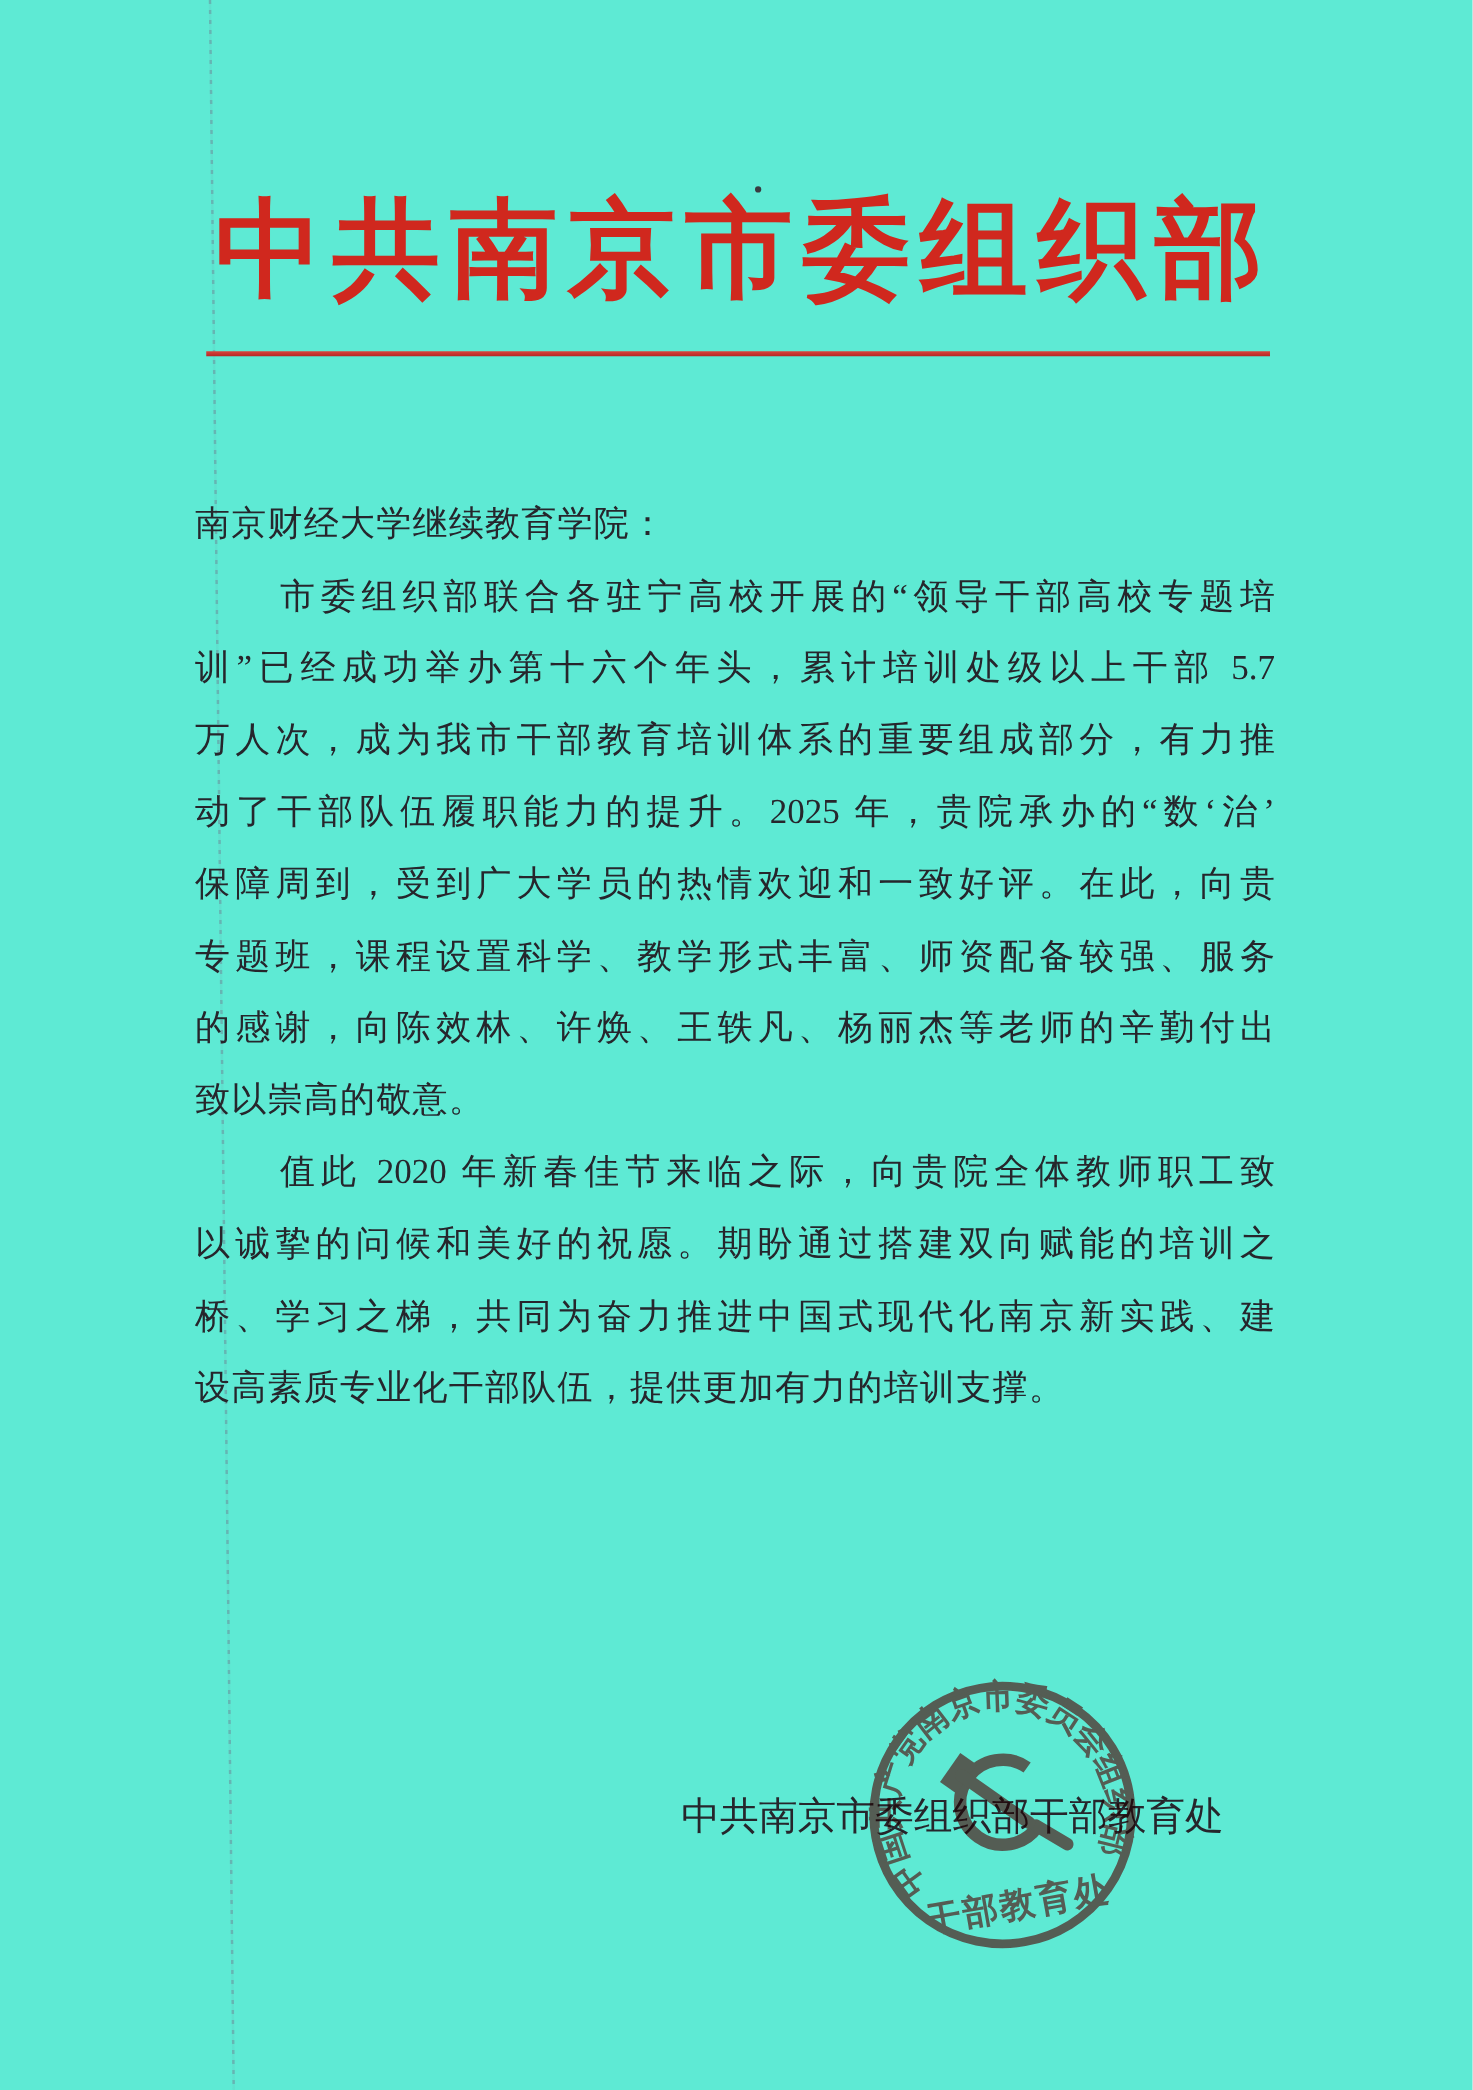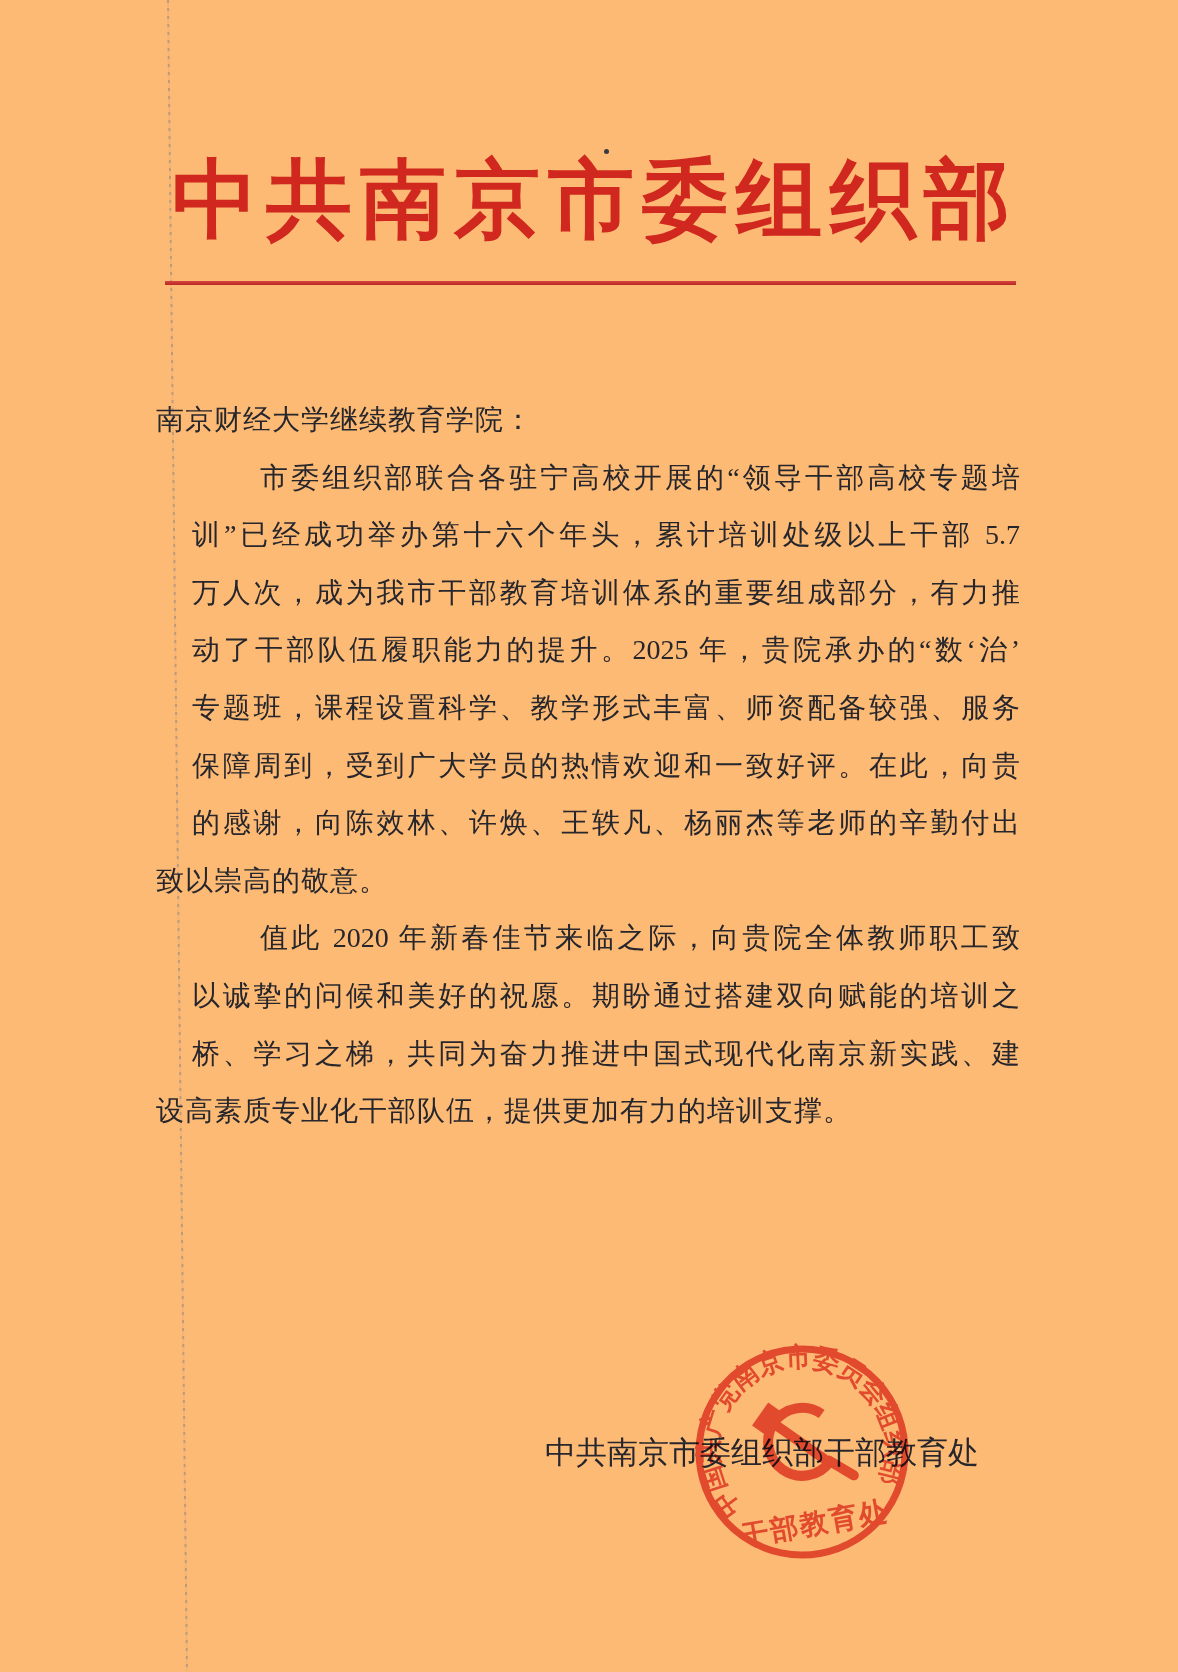--- a/index.html
+++ b/index.html
@@ -1,20 +1,20 @@
 <!DOCTYPE html>
 <html><head>
 <meta charset="utf-8">
 <style>
   html,body { margin:0; padding:0; background:#e8e8ec; }
   .page {
     position:relative;
     width:1178px; height:1672px;
     margin:0 auto;
-    background:#fdba74;
+    background:#5eead4;
     overflow:hidden;
     font-family:"Liberation Serif","DejaVu Serif",serif;
   }
   
   .scan-line {
     position:absolute; left:167px; top:0; width:2px; height:1680px;
     background:repeating-linear-gradient(to bottom,
       rgba(110,116,138,0.45) 0 3px, rgba(110,116,138,0.08) 3px 8px);
     transform:rotate(-0.65deg); transform-origin:top center;
     pointer-events:none;
@@ -39,21 +39,20 @@
   }
   .line {
     height:57.6px; line-height:57.6px; font-size:28px;
     white-space:nowrap; letter-spacing:1px;
   }
   .line.j {
     white-space:normal;
     text-align:justify; text-align-last:justify;
     text-justify:inter-character;
     letter-spacing:0;
-    margin-left:36px;
   }
   .line.ind { text-indent:68px; }
   .sig-org {
     position:absolute; left:545px; top:1408px;
     font-size:31px; letter-spacing:0px; color:#26262c; white-space:nowrap;margin-top:24px;
   }
   .sig-date {
     position:absolute; left:638px; top:1464px;
     font-size:31px; color:#26262c; white-space:nowrap; letter-spacing:2px;
   }
@@ -76,22 +75,22 @@
   <div class="letter-head">中共南京市委组织部</div>
 
   <div class="head-rule"></div>
 
   <div class="letter-body">
       <div class="line">南京财经大学继续教育学院：</div>
       <div class="line j ind">市委组织部联合各驻宁高校开展的“领导干部高校专题培</div>
       <div class="line j">训”已经成功举办第十六个年头，累计培训处级以上干部 5.7</div>
       <div class="line j">万人次，成为我市干部教育培训体系的重要组成部分，有力推</div>
       <div class="line j">动了干部队伍履职能力的提升。2025 年，贵院承办的“数‘治’</div>
+      <div class="line j">保障周到，受到广大学员的热情欢迎和一致好评。在此，向贵</div>
       <div class="line j">专题班，课程设置科学、教学形式丰富、师资配备较强、服务</div>
-      <div class="line j">保障周到，受到广大学员的热情欢迎和一致好评。在此，向贵</div>
       <div class="line j">的感谢，向陈效林、许焕、王轶凡、杨丽杰等老师的辛勤付出</div>
       <div class="line">致以崇高的敬意。</div>
       <div class="line j ind">值此 2020 年新春佳节来临之际，向贵院全体教师职工致</div>
       <div class="line j">以诚挚的问候和美好的祝愿。期盼通过搭建双向赋能的培训之</div>
       <div class="line j">桥、学习之梯，共同为奋力推进中国式现代化南京新实践、建</div>
       <div class="line">设高素质专业化干部队伍，提供更加有力的培训支撑。</div>
     </div>
 
   <div class="sig-org">中共南京市委组织部干部教育处</div>
 

